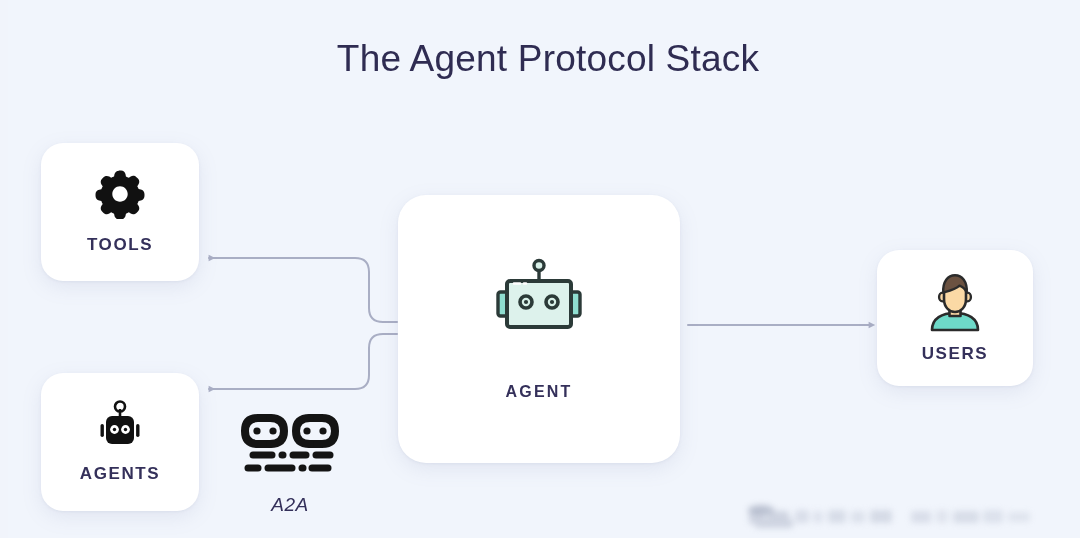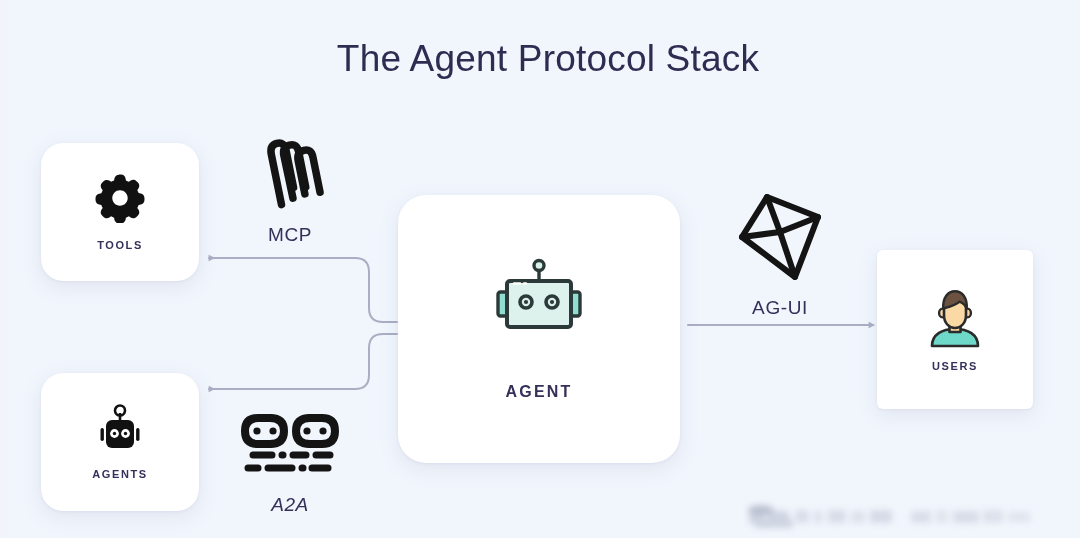--- a/index.html
+++ b/index.html
@@ -48,31 +48,31 @@
     flex-direction: column;
     align-items: center;
     justify-content: center;
     box-sizing: border-box;
   }
   .card .card-label {
     color: #34305a;
     font-weight: 700;
     letter-spacing: 1.6px;
     text-align: center;
-    font-size: 11px;
+    font-size: 17px;
   }
   .card .card-icon {
     display: block;
     line-height: 0;
   }
 
   #card-tools   { left: 33px;  top: 143px; width: 158px; height: 138px; }
   #card-agents  { left: 33px;  top: 373px; width: 158px; height: 138px; }
   #card-agent   { left: 390px; top: 195px; width: 282px; height: 268px; border-radius: 28px; }
-  #card-users   { left: 869px; top: 250px; width: 156px; height: 159px; border-radius: 6px; }
+  #card-users   { left: 869px; top: 250px; width: 156px; height: 136px; }
 
   #card-tools .card-icon  { margin-bottom: 16px; }
   #card-agents .card-icon { margin-bottom: 14px; }
   #card-users .card-icon  { margin-bottom: 10px; }
 
   #card-agent .card-icon  { margin-bottom: 44px; }
   #card-agent .card-label {
     font-size: 16px;
     letter-spacing: 2.2px;
     font-weight: 700;
@@ -222,32 +222,20 @@
 
         <path d="M20,20 C20,10 24.5,5 31,5 C37.5,5 42,10 42,20 L42,27 C42,35 37,40 31,40 C25,40 20,35 20,27 Z" fill="#fbd9a5" stroke="#2b2b2b" stroke-width="2.6" stroke-linejoin="round"></path>
 
         <path d="M19.3,20.5 C18.5,9.5 24,3.2 31,3.2 C38,3.2 43.5,9.5 42.7,20.5
                  C41.2,17.2 39,14.8 35.5,13.6 C31.5,17.4 25.5,18.8 19.3,20.5 Z" fill="#6b5241" stroke="#2b2b2b" stroke-width="2.4" stroke-linejoin="round"></path>
       </svg>
     </span>
     <span class="card-label">USERS</span>
   </div>
 
-  <div class="protocol" id="proto-mcp">
-    <span class="proto-logo">
-      <svg width="96" height="96" viewBox="0 0 96 96" xmlns="http://www.w3.org/2000/svg">
-        <g transform="rotate(-38 48 48)" fill="none" stroke="#141414" stroke-width="7.5" stroke-linecap="round" stroke-linejoin="round">
-          <path d="M20,70 L43,24 Q47,16 54,19 Q61,22 57,30 L40,64"></path>
-          <path d="M33,72 L52,33 Q56,25 63,28 Q70,31 66,39 L50,71"></path>
-          <path d="M45,76 L60,46 Q64,38 71,41 Q78,44 74,52 L58,84"></path>
-        </g>
-      </svg>
-    </span>
-    <span class="proto-label">MCP</span>
-  </div>
 
   <div class="protocol" id="proto-a2a">
     <span class="proto-logo">
       <svg width="100" height="64" viewBox="0 0 100 64" xmlns="http://www.w3.org/2000/svg">
 
         <path d="M30,6 L18,6 Q5,6 5,19 Q5,32 18,32 L30,32" fill="none" stroke="#141414" stroke-width="8" stroke-linecap="round"></path>
         <path d="M30,6 Q44,6 44,19 Q44,32 30,32" fill="none" stroke="#141414" stroke-width="8" stroke-linecap="round"></path>
 
         <path d="M70,6 L82,6 Q95,6 95,19 Q95,32 82,32 L70,32" fill="none" stroke="#141414" stroke-width="8" stroke-linecap="round"></path>
         <path d="M70,6 Q56,6 56,19 Q56,32 70,32" fill="none" stroke="#141414" stroke-width="8" stroke-linecap="round"></path>
@@ -265,35 +253,20 @@
           <line x1="8" y1="56" x2="18" y2="56"></line>
           <line x1="28" y1="56" x2="52" y2="56"></line>
           <line x1="62" y1="56" x2="63" y2="56"></line>
           <line x1="72" y1="56" x2="88" y2="56"></line>
         </g>
       </svg>
     </span>
     <span class="proto-label">A2A</span>
   </div>
 
-  <div class="protocol" id="proto-agui">
-    <span class="proto-logo">
-      <svg width="100" height="100" viewBox="0 0 100 100" xmlns="http://www.w3.org/2000/svg">
-        <g fill="none" stroke="#141414" stroke-width="6" stroke-linejoin="round" stroke-linecap="round">
-
-          <path d="M37,12 L88,32 L65,92 L12,52 Z"></path>
-
-          <path d="M37,12 L50,47 L88,32"></path>
-          <path d="M12,52 L50,47"></path>
-          <path d="M50,47 L65,92"></path>
-        </g>
-      </svg>
-    </span>
-    <span class="proto-label">AG-UI</span>
-  </div>
 
   <svg id="watermark" viewBox="0 0 325 26" xmlns="http://www.w3.org/2000/svg">
     <g fill="#c3c9d8">
       <rect x="6" y="6" width="16" height="15" rx="2"></rect>
       <rect x="24" y="8" width="22" height="13" rx="2"></rect>
       <rect x="12" y="16" width="38" height="9" rx="2"></rect>
       <rect x="52" y="7" width="14" height="13" rx="2" opacity="0.7"></rect>
       <rect x="70" y="8" width="10" height="12" rx="2" opacity="0.55"></rect>
       <rect x="85" y="7" width="18" height="13" rx="2" opacity="0.75"></rect>
       <rect x="108" y="8" width="14" height="12" rx="2" opacity="0.6"></rect>

